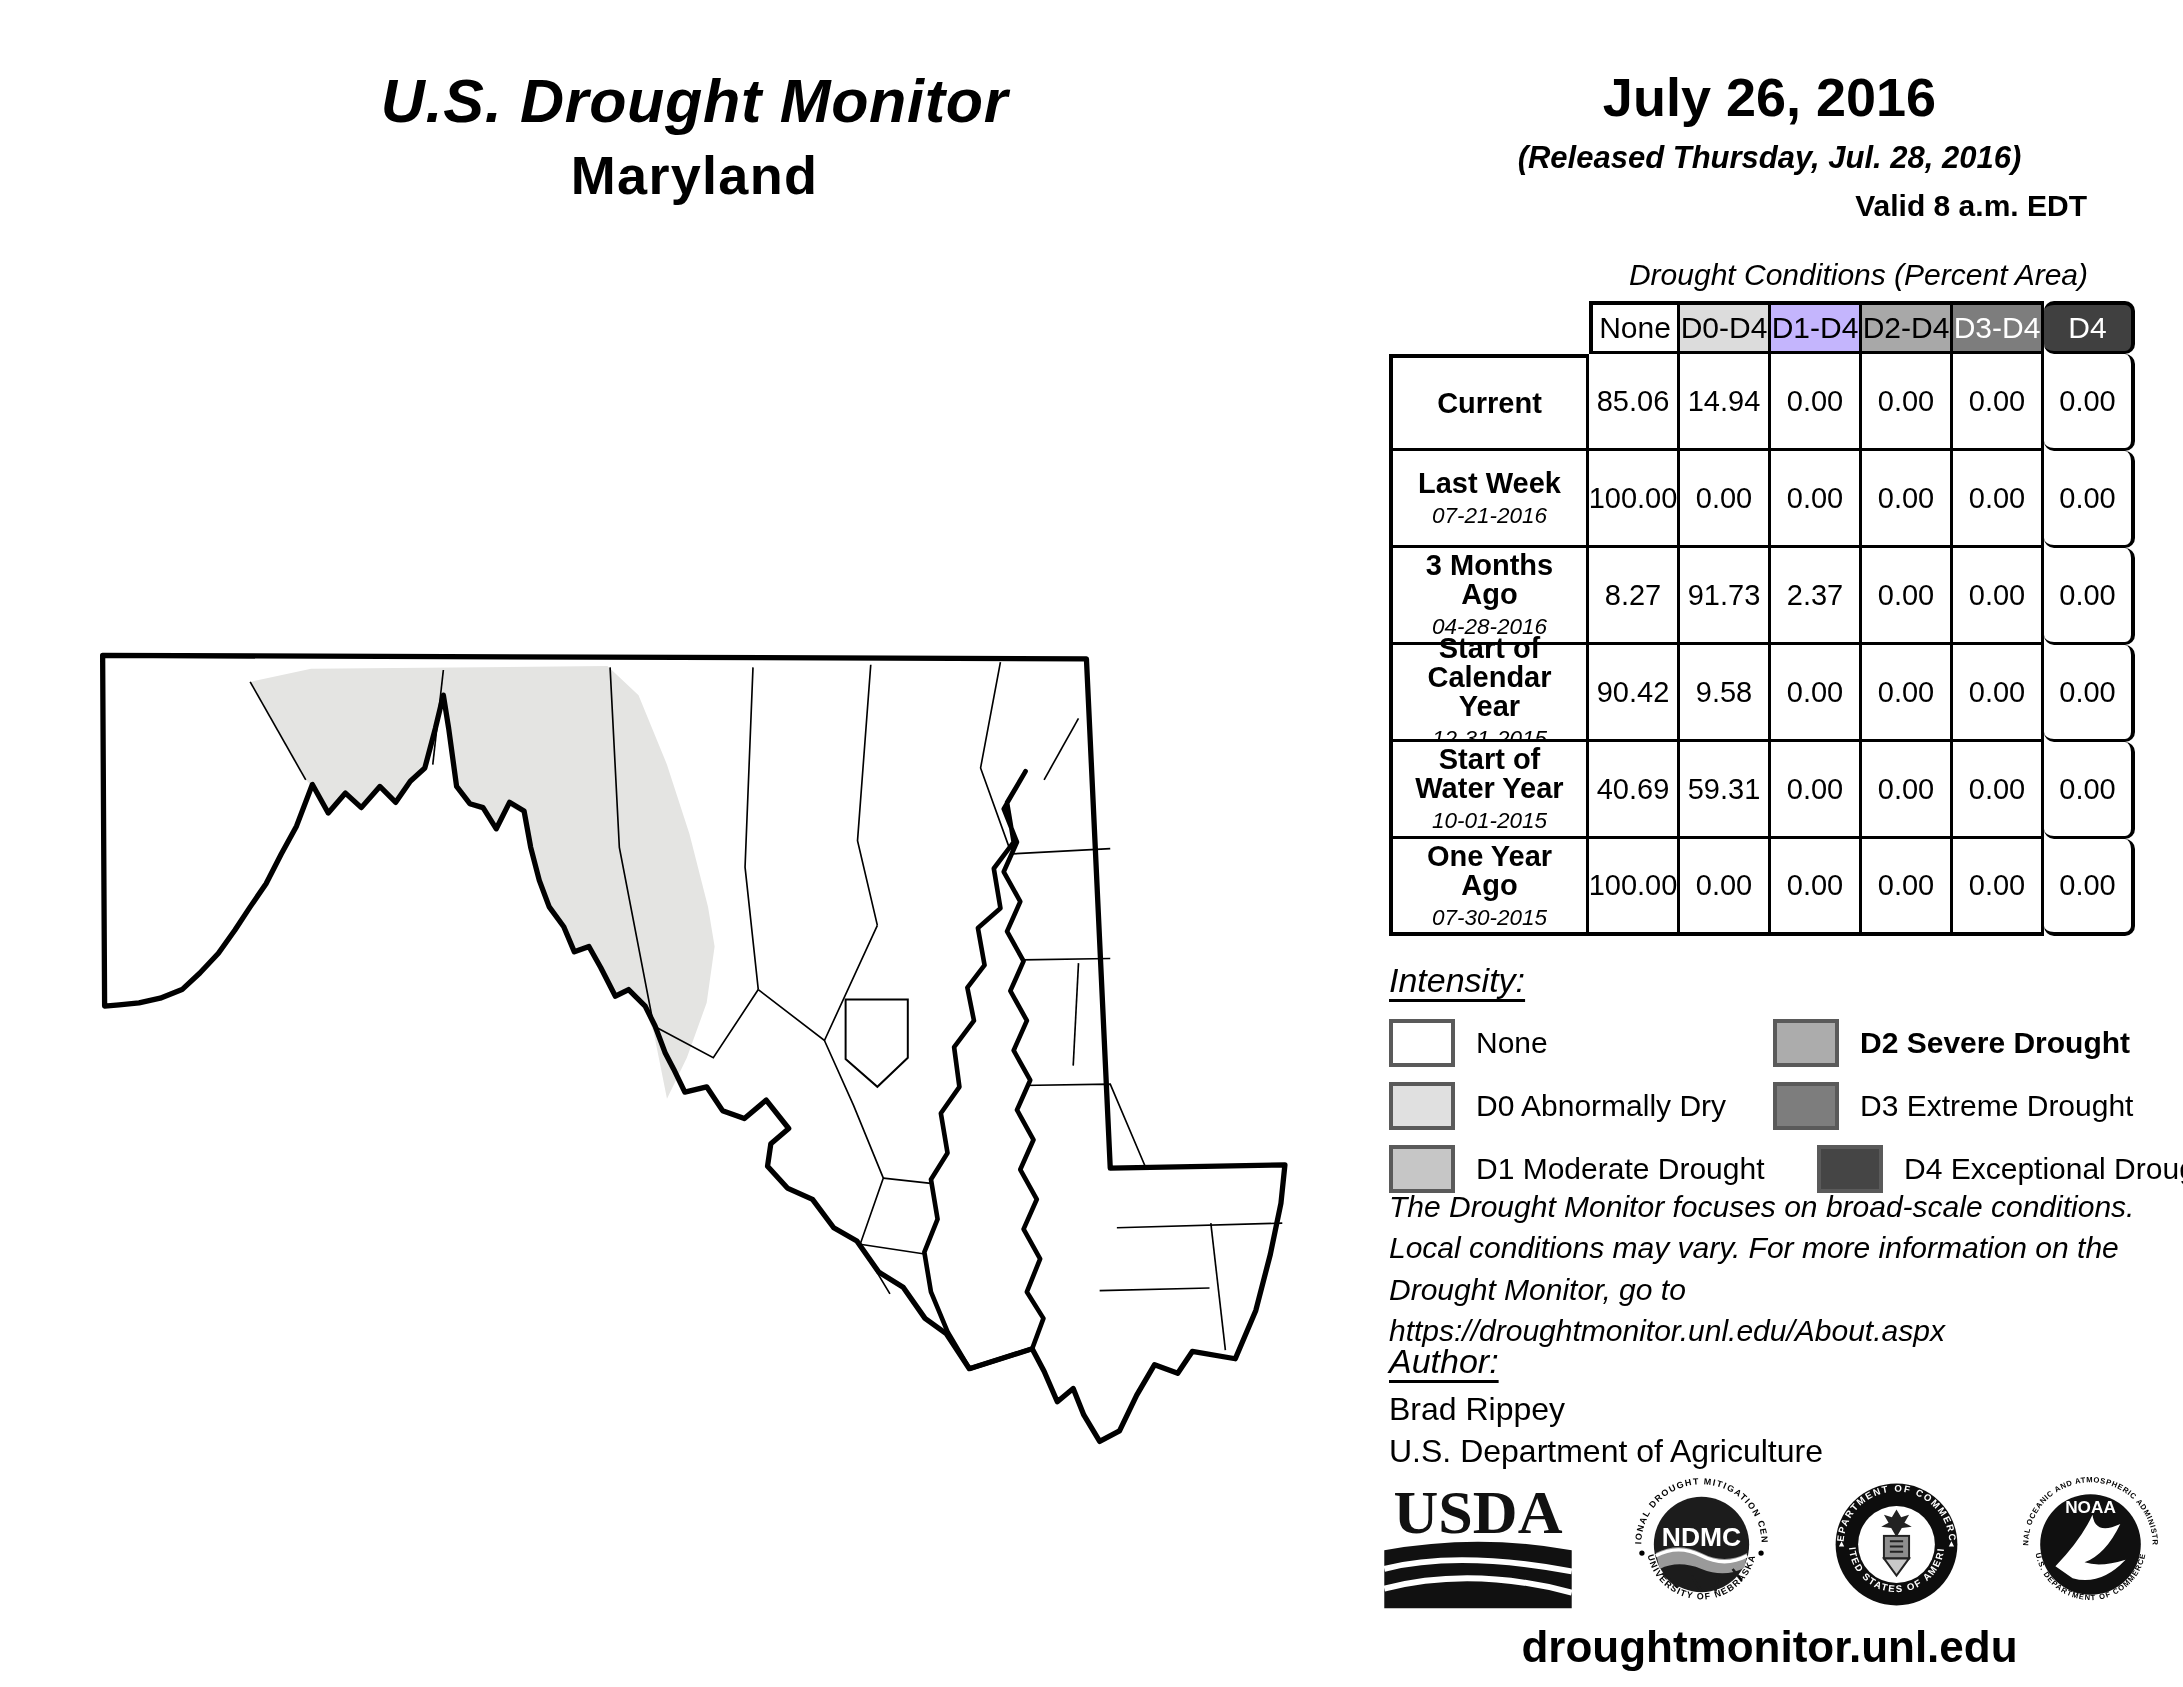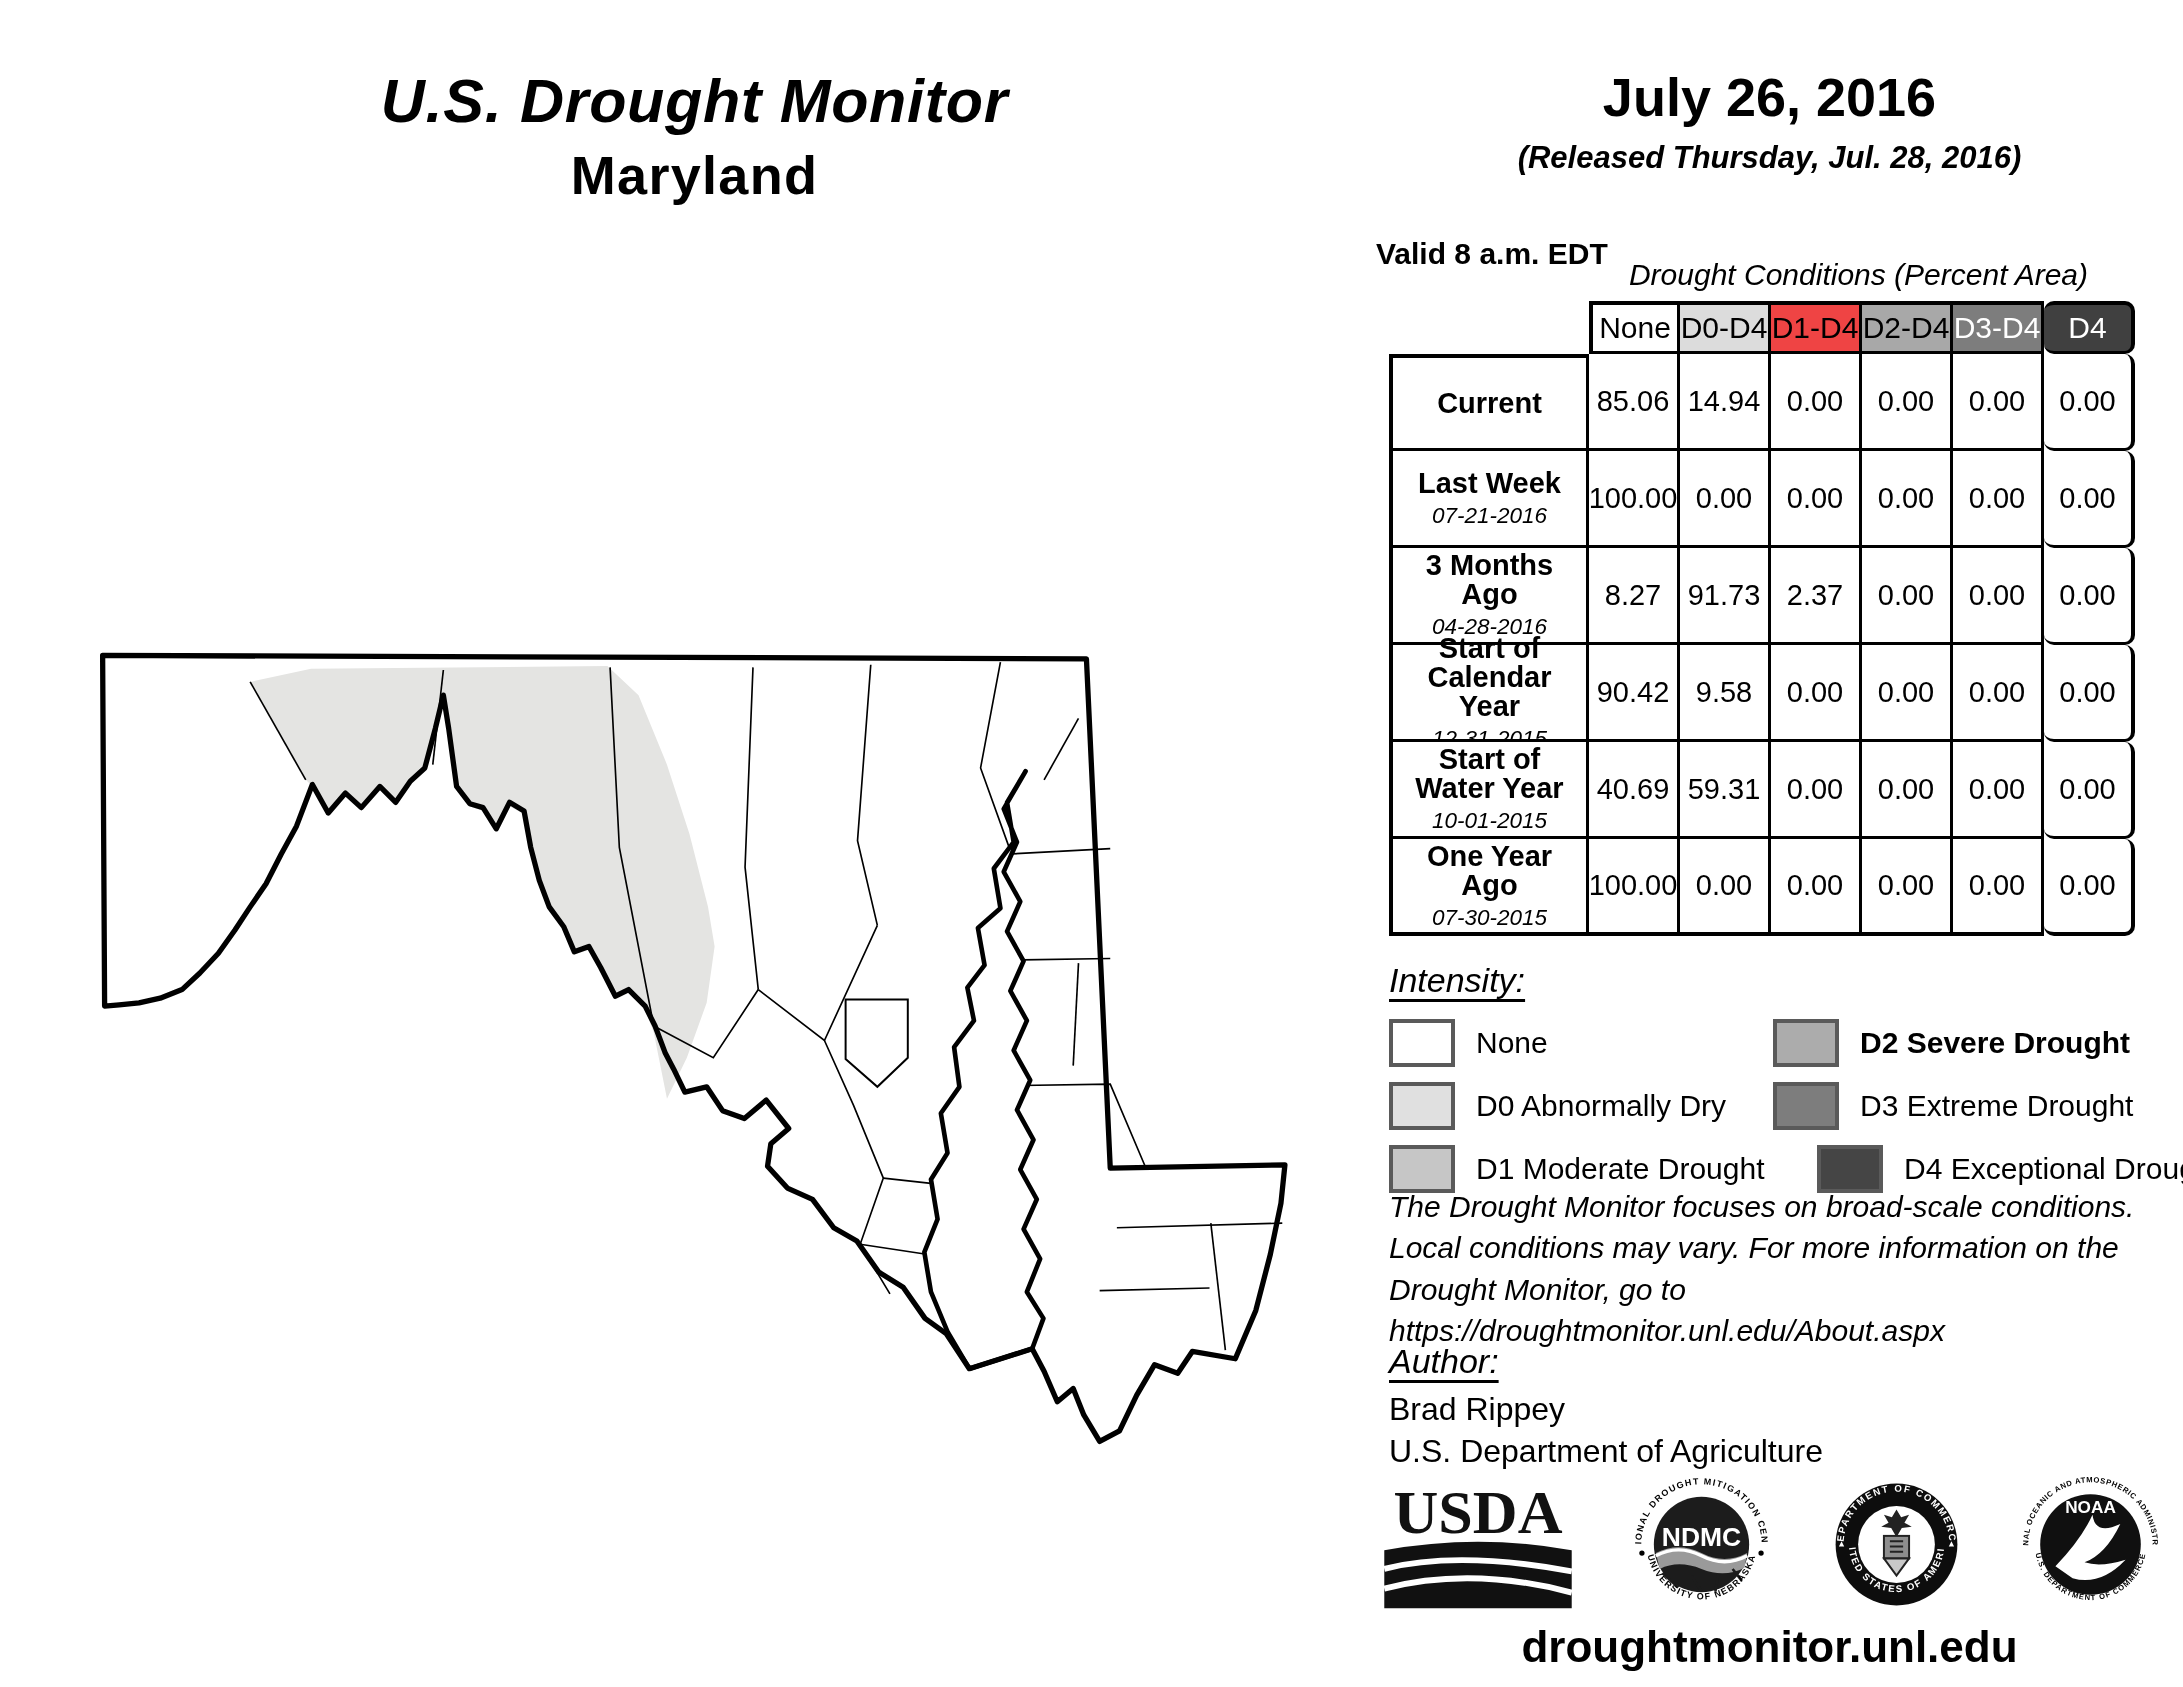--- a/index.html
+++ b/index.html
@@ -9,21 +9,21 @@
   }
   .abs{position:absolute;}
   
   #main-title{left:0;top:66px;width:1389px;text-align:center;
     font-size:61px;font-weight:bold;font-style:italic;letter-spacing:0.7px;}
   #state-title{left:0;top:144px;width:1389px;text-align:center;
     font-size:54px;font-weight:bold;letter-spacing:1.3px;}
   
   #date-line{left:1376px;top:66px;width:787px;text-align:center;font-size:54px;font-weight:bold;}
   #released-line{left:1376px;top:140px;width:787px;text-align:center;font-size:31px;font-weight:bold;font-style:italic;}
-  #valid-line{left:1376px;top:189px;width:787px;text-align:left;font-size:30px;font-weight:bold;margin-top:48px;}
+  #valid-line{left:1300px;top:189px;width:787px;text-align:right;font-size:30px;font-weight:bold;}
   #table-title{left:1561px;top:258px;width:595px;text-align:center;font-size:30px;font-style:italic;}
   
   #dm-table{left:1389px;top:301px;display:grid;
     grid-template-columns:200px repeat(6,91px);
     grid-template-rows:53px repeat(6,97px);}
   #dm-table .cell{display:flex;align-items:center;justify-content:center;
     border-right:3.3px solid #000;border-bottom:3.3px solid #000;
     font-size:29px;line-height:1;background:#fff;}
   #dm-table .corner{border:none;background:transparent;}
   #dm-table .hdr{border-top:4.6px solid #000;font-size:30px;}
@@ -63,21 +63,21 @@
 
 <div class="abs" id="date-line">July 26, 2016</div>
 <div class="abs" id="released-line">(Released Thursday, Jul. 28, 2016)</div>
 <div class="abs" id="valid-line">Valid 8 a.m. EDT</div>
 <div class="abs" id="table-title">Drought Conditions (Percent Area)</div>
 
 <div class="abs" id="dm-table">
     <div class="cell corner"></div>
     <div class="cell hdr first" style="background: rgb(255, 255, 255); color: rgb(0, 0, 0);">None</div>
     <div class="cell hdr" style="background: rgb(220, 220, 220); color: rgb(0, 0, 0);">D0-D4</div>
-    <div class="cell hdr" style="background: #ef4444; color: rgb(0, 0, 0);">D1-D4</div>
+    <div class="cell hdr" style="background: #c4b5fd; color: rgb(0, 0, 0);">D1-D4</div>
     <div class="cell hdr" style="background: rgb(168, 168, 168); color: rgb(0, 0, 0);">D2-D4</div>
     <div class="cell hdr" style="background: rgb(125, 125, 125); color: rgb(255, 255, 255);">D3-D4</div>
     <div class="cell hdr rcol" style="background: rgb(64, 64, 64); color: rgb(255, 255, 255);">D4</div>
     <div class="cell lbl toprow">
       <div>Current</div>
     </div>
     <div class="cell">85.06</div>
     <div class="cell">14.94</div>
     <div class="cell">0.00</div>
     <div class="cell">0.00</div>

